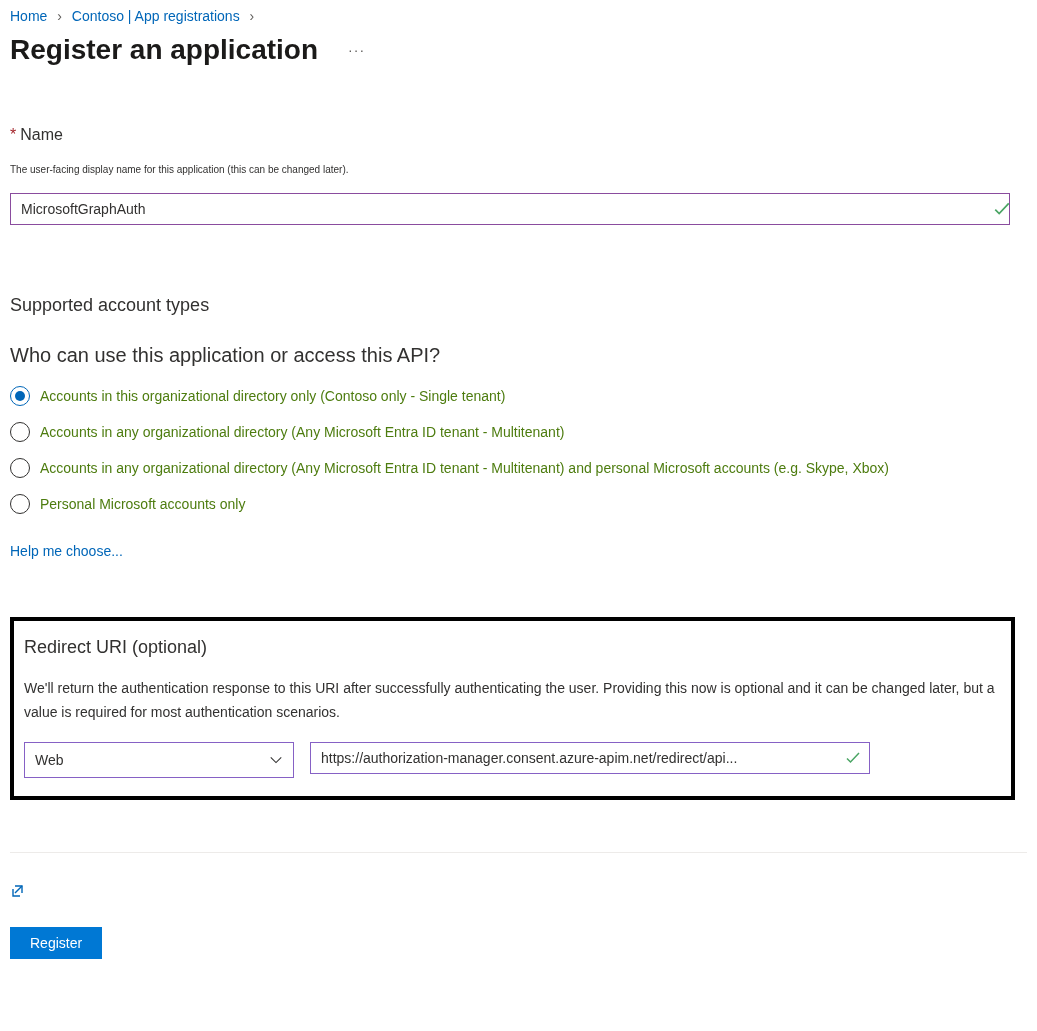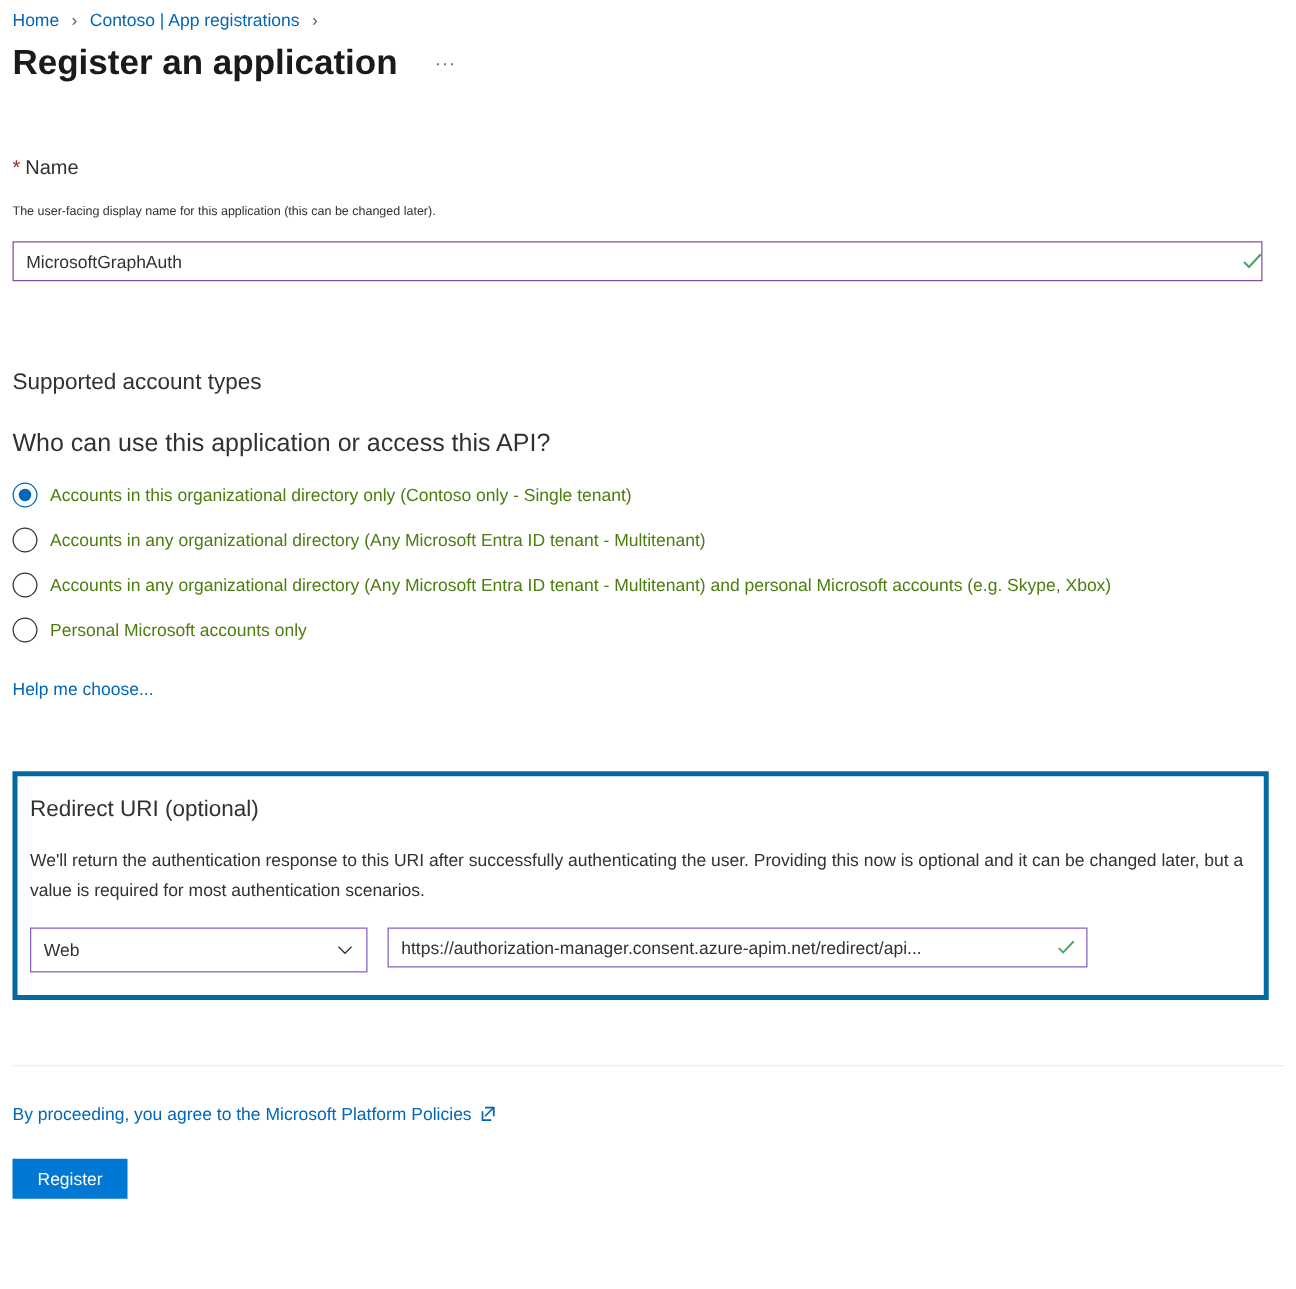--- a/index.html
+++ b/index.html
@@ -67,21 +67,21 @@
     width: 10px; height: 10px;
     background: #0066b8;
     border-radius: 50%;
     left: 50%; top: 50%; transform: translate(-50%,-50%);
   }
   .radio-label { font-size: 14px; line-height: 22px; color: #4d7c0f; max-width: 960px; }
 
   .link-row { margin-top: 28px; }
 
   .highlight-box {
-    border: 4px solid #0369a1;
+    border: 4px solid #000000;
     padding: 14px 10px 18px 10px;
     margin-top: 58px;
     width: 1005px;
   }
   .redirect-heading { font-size: 18px; font-weight: 400; color: #323130; margin: 2px 0 18px; }
   .redirect-desc { font-size: 14px; line-height: 24px; margin: 0 0 18px; max-width: 980px;}
 
   .redirect-row { display: flex; gap: 16px; }
   .select-box {
     width: 270px; height: 36px;
@@ -203,21 +203,20 @@
       <svg class="uri-check" viewBox="0 0 16 16">
           <path d="M2 8.5 L5.5 12 L14 3" stroke="#4aa564" stroke-width="1.5" fill="none"></path>
         </svg>
     </div>
   </div>
 </div>
 
 <div class="divider"></div>
 
 <div class="agree-row">
-  <a>By proceeding, you agree to the Microsoft Platform Policies</a>
   <svg class="ext-icon" viewBox="0 0 16 16">
     <path d="M5 3 H12 V10" stroke="#0066b8" stroke-width="1.4" fill="none"></path>
     <path d="M12 3 L5 10" stroke="#0066b8" stroke-width="1.4" fill="none"></path>
     <path d="M3 6 V13 H10" stroke="#0066b8" stroke-width="1.4" fill="none"></path>
   </svg>
 </div>
 
 <button class="register-btn">Register</button>
 
 

